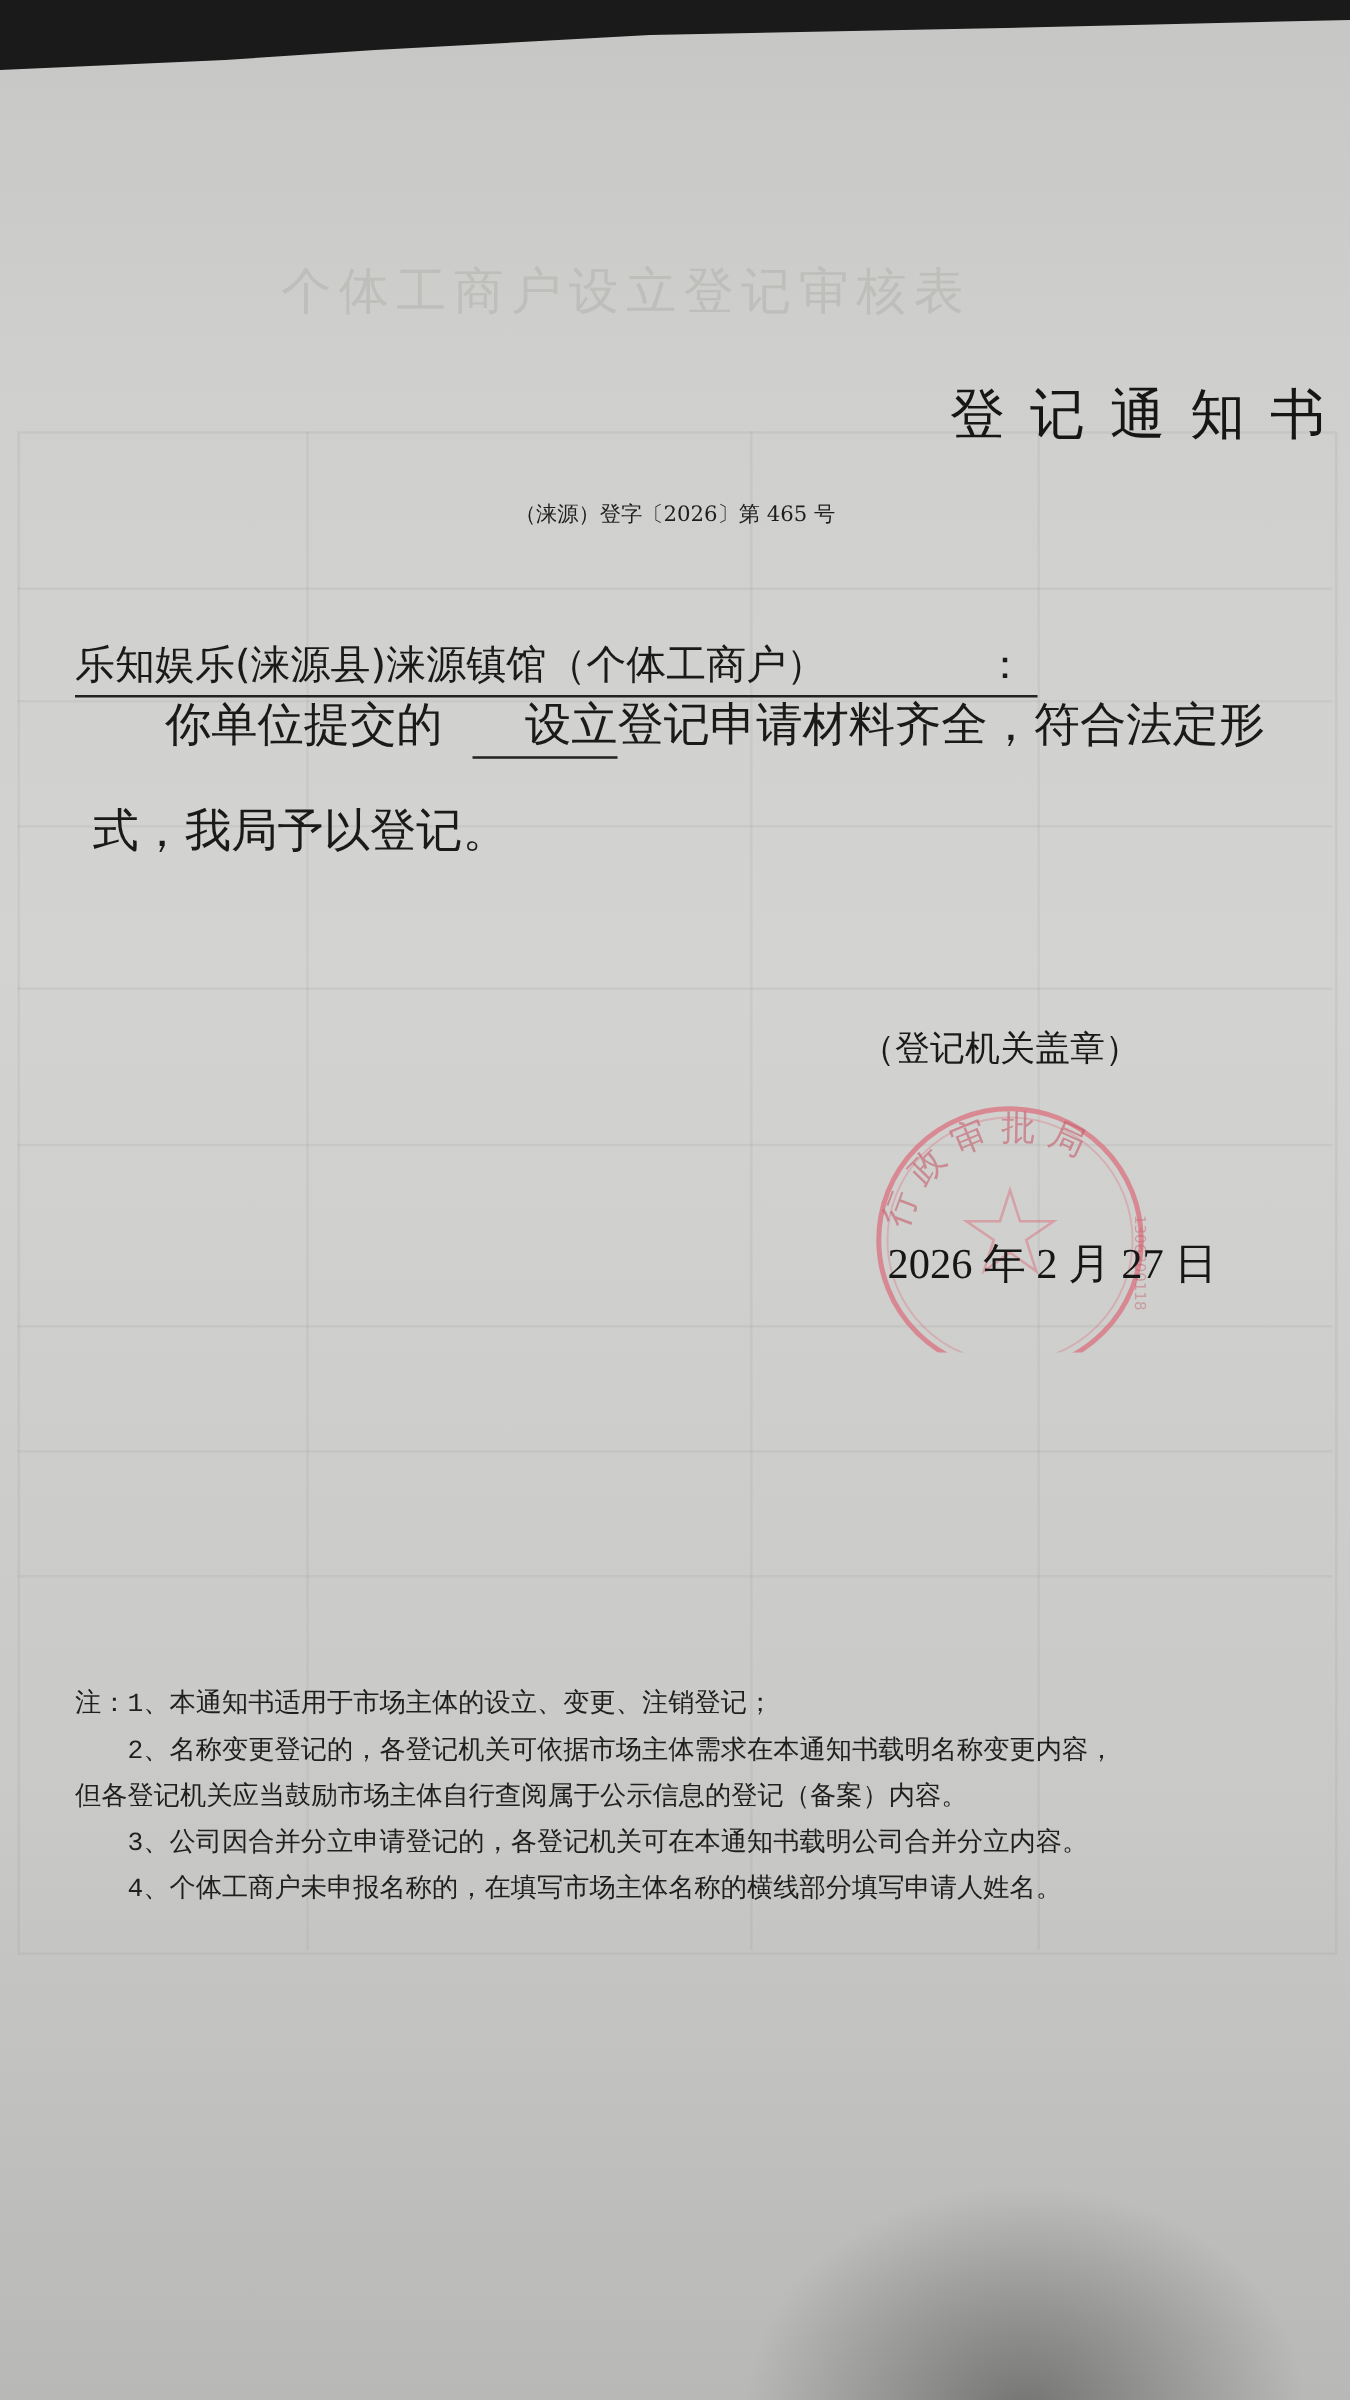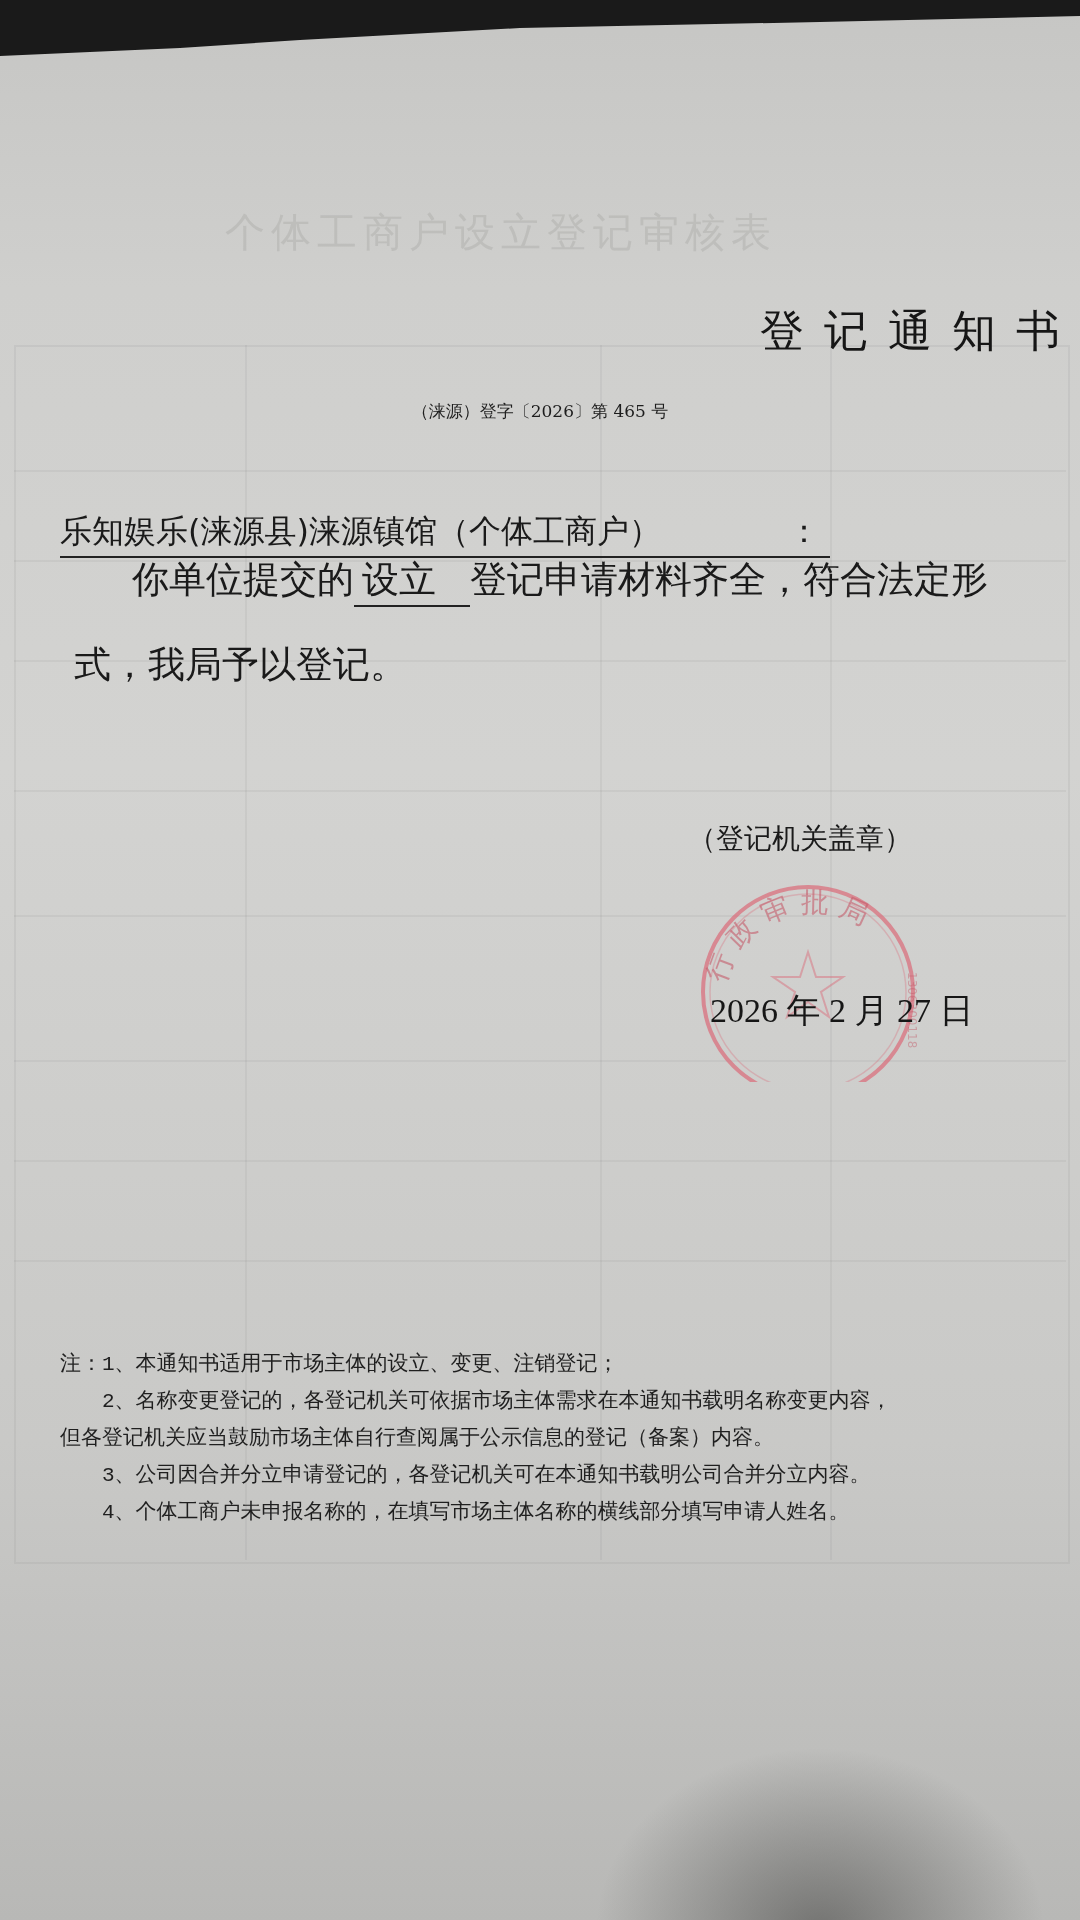--- a/index.html
+++ b/index.html
@@ -44,21 +44,21 @@
     border-bottom: 2px solid #222; padding-bottom: 2px; white-space: nowrap; margin-top: 12px;
   }
   .addressee .colon { position: absolute; right: 10px; top: 0; }
   .body-line {
     position: absolute; font-family: "DejaVu Sans", sans-serif; font-size: 37px; color: #1a1a1a;
     white-space: nowrap;
   }
   .line1 { left: 132px; top: 555px; }
   .line2 { left: 60px; top: 640px; margin-left: 14px; }
   .uline {
-    display: inline-block; min-width: 108px; border-bottom: 2px solid #222; text-align: left; padding-left: 8px;
+    display: inline-block; min-width: 108px; border-bottom: 2px solid #222; text-align: right; padding-left: 8px; margin-left: 24px;
   }
   .seal-label {
     position: absolute; left: 688px; top: 820px;
     font-family: "DejaVu Sans", sans-serif; font-size: 28px; color: #1a1a1a;
   }
   .date {
     position: absolute; left: 710px; top: 988px;
     font-size: 34px; color: #161616; white-space: nowrap; font-family: Liberation Serif, serif;
   }
   .stamp {

